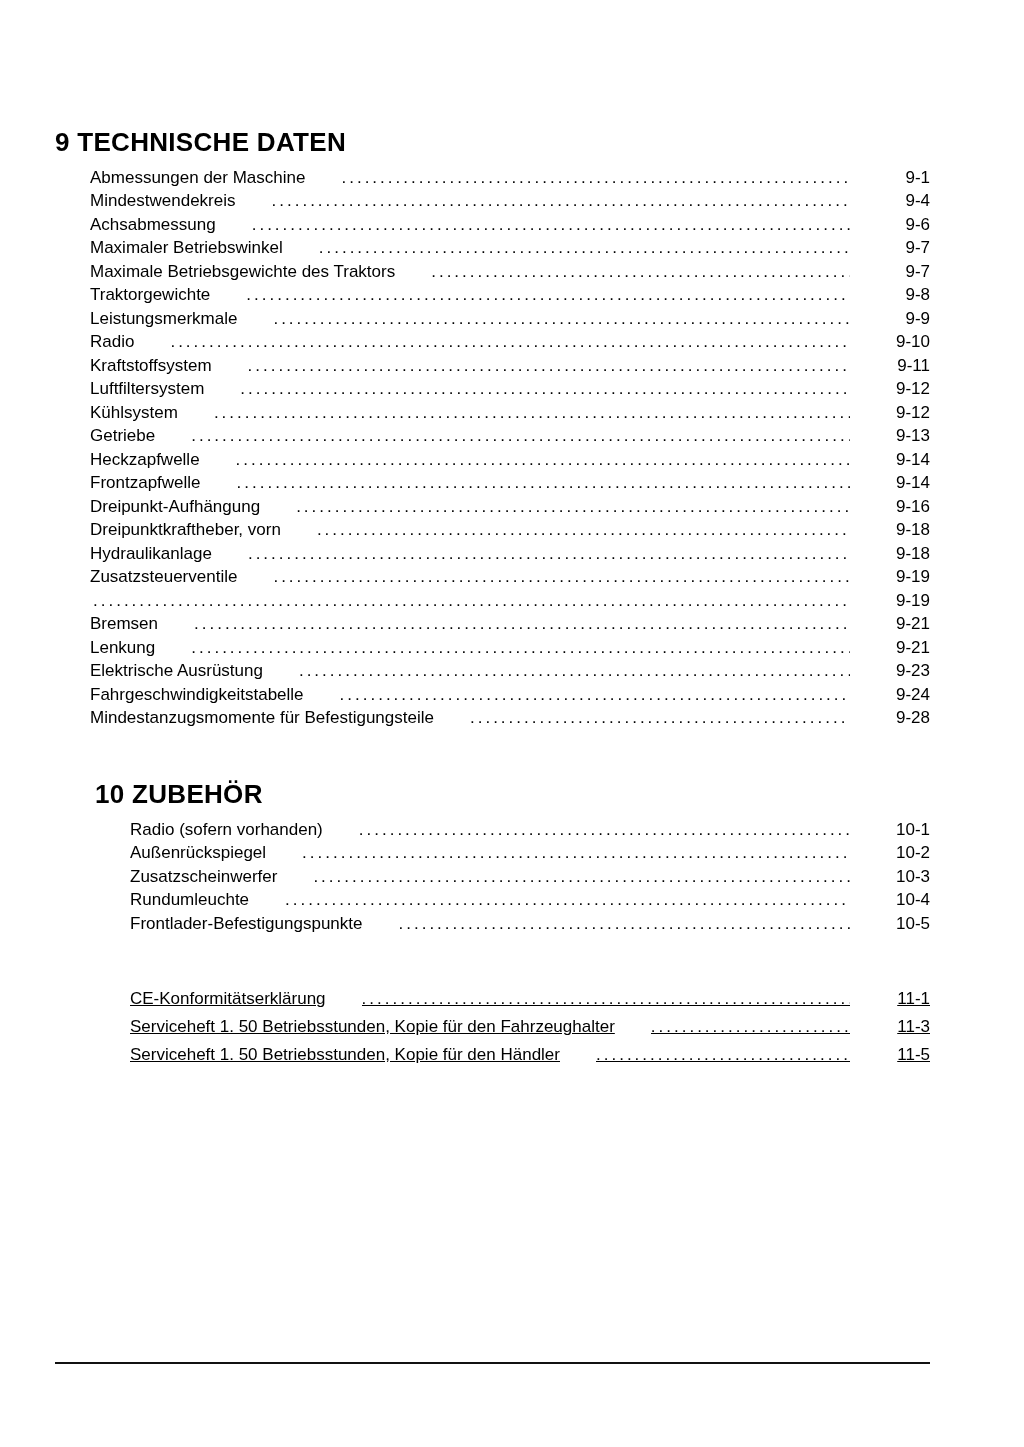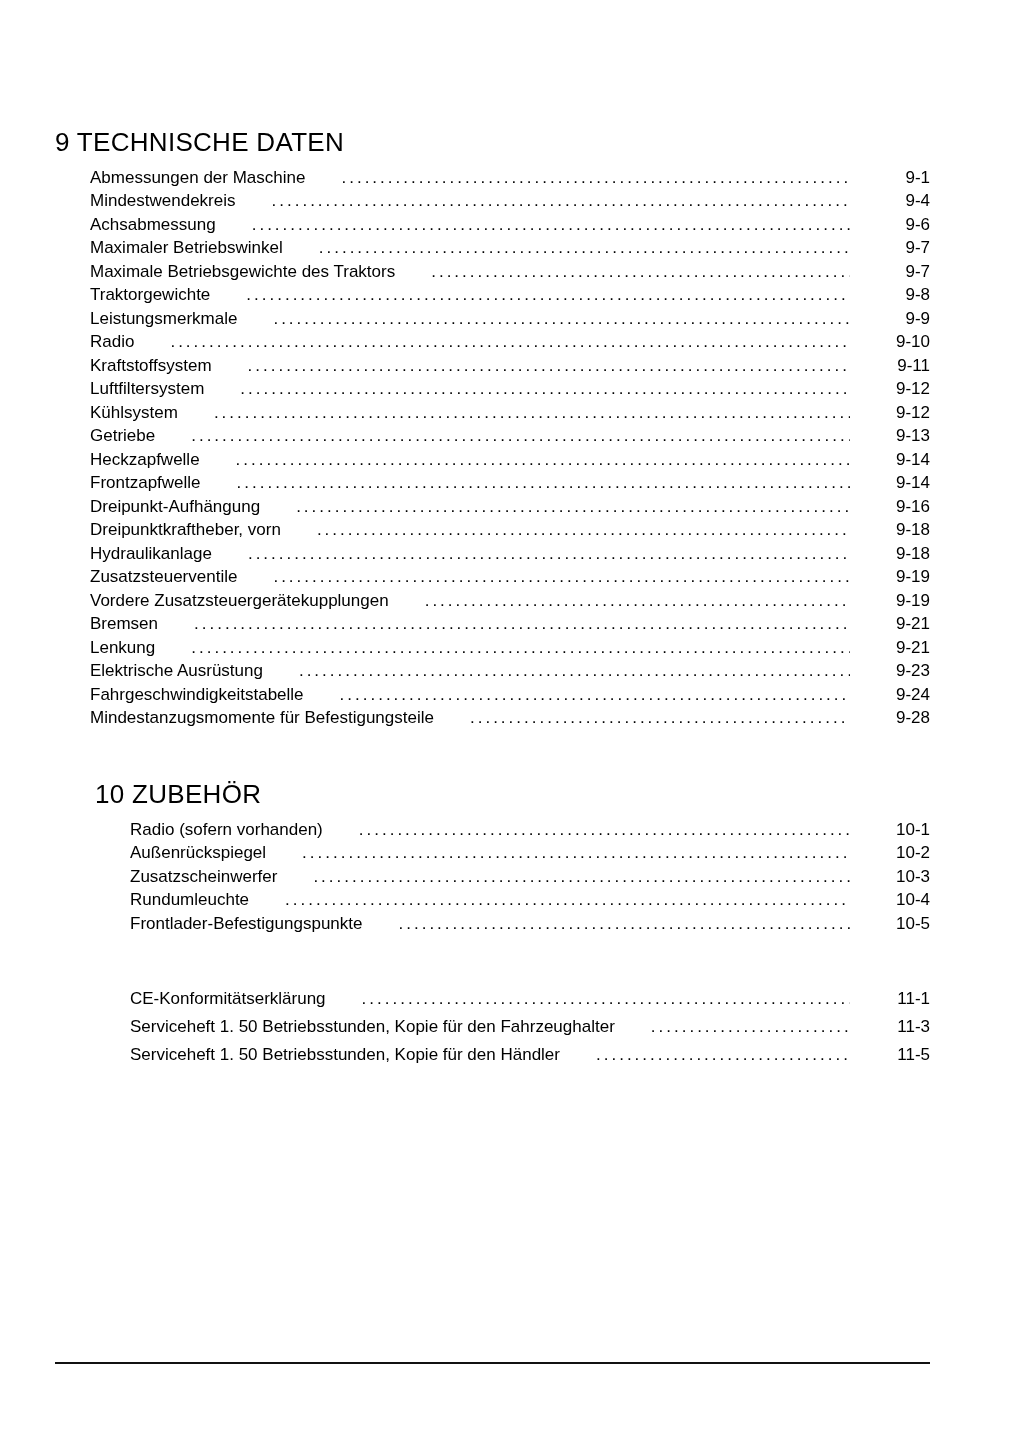--- a/index.html
+++ b/index.html
@@ -20,37 +20,38 @@
     box-sizing: border-box;
     padding: 128px 94px 0 55px;
   }
   .toc-section + .toc-section {
     margin-top: 50px;
     margin-left: 40px;
   }
   .section-heading {
     margin: 0 0 8px 0;
     font-size: 26px;
-    font-weight: 400;
+    font-weight: 700;
     line-height: 1.15;
     letter-spacing: 0.3px;
   }
   .entries {
     padding-left: 35px;
   }
   .entry {
     display: flex;
     align-items: baseline;
     font-size: 17px;
     line-height: 23.5px;
     gap: 33px;
   }
   
   .toc-section:last-child .entry {
     line-height: 28px;
+    text-decoration: underline;
   }
   .entry-label {
     white-space: nowrap;
     flex: 0 0 auto;
   }
   .leader {
     flex: 1 1 auto;
     overflow: hidden;
     white-space: nowrap;
     margin: 0 5px 0 3px;
@@ -166,21 +167,20 @@
             <span class="entry-label">Hydraulikanlage</span>
             <span class="leader"></span>
             <span class="entry-page">9-18</span>
           </div>
           <div class="entry">
             <span class="entry-label">Zusatzsteuerventile</span>
             <span class="leader"></span>
             <span class="entry-page">9-19</span>
           </div>
           <div class="entry">
-            <span class="entry-label">Vordere Zusatzsteuergerätekupplungen</span>
             <span class="leader"></span>
             <span class="entry-page">9-19</span>
           </div>
           <div class="entry">
             <span class="entry-label">Bremsen</span>
             <span class="leader"></span>
             <span class="entry-page">9-21</span>
           </div>
           <div class="entry">
             <span class="entry-label">Lenkung</span>

